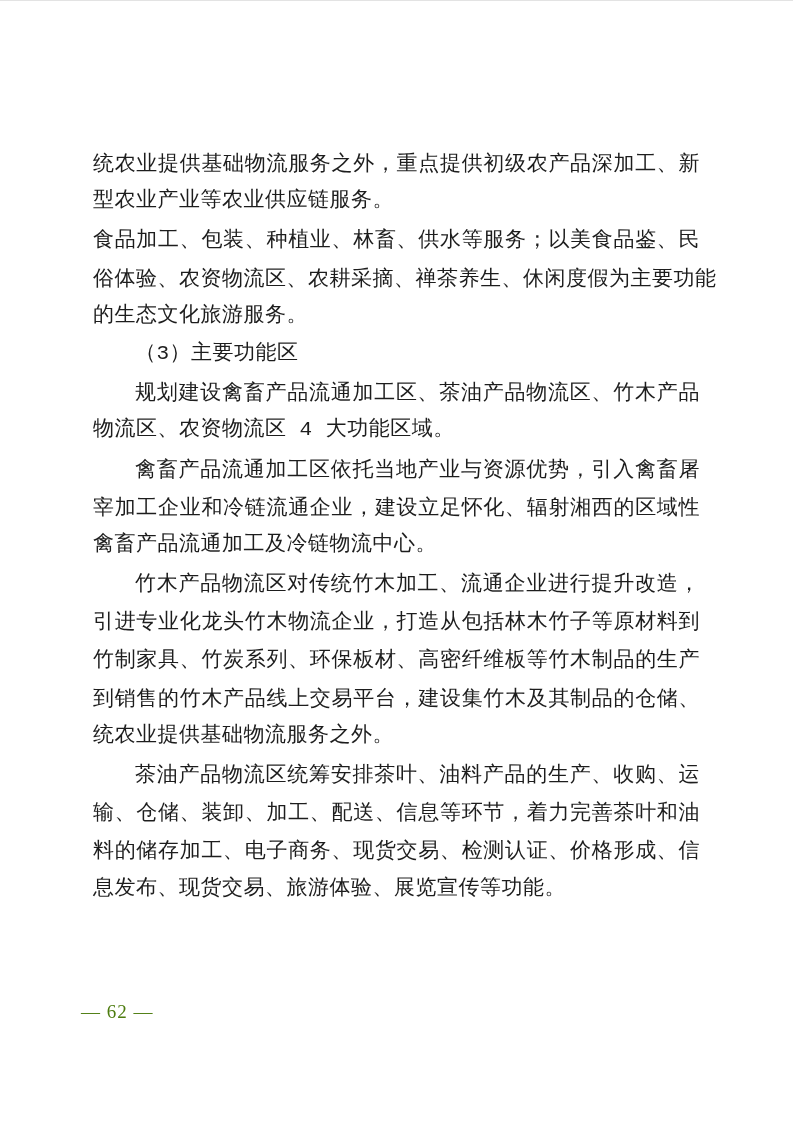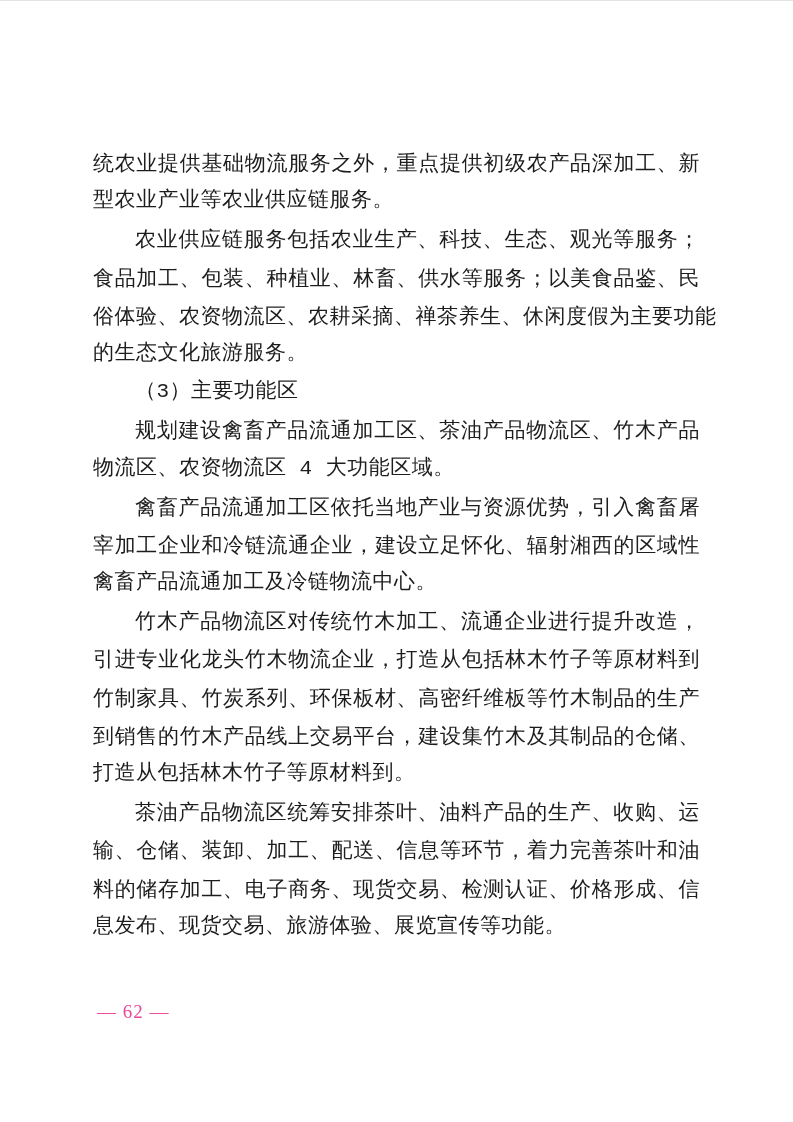--- a/index.html
+++ b/index.html
@@ -47,50 +47,49 @@
     font-family: Liberation Mono, monospace;
   }
 
   
   .line.indent {
     text-indent: 2em;
   }
 
   .footer {
     position: absolute;
-    left: 97px;
+    left: 81px;
     top: 1000px;
     font-size: 19px;
-    color: #ec4899;
+    color: #4d7c0f;
     letter-spacing: 1px;
   }
 </style>
 </head>
 <body>
 
 <div class="page">
 
   <div class="doc-body">
     <div class="line">统农业提供基础物流服务之外，重点提供初级农产品深加工、新</div>
     <div class="line end">型农业产业等农业供应链服务。</div>
-    <div class="line indent">农业供应链服务包括农业生产、科技、生态、观光等服务；</div>
     <div class="line">食品加工、包装、种植业、林畜、供水等服务；以美食品鉴、民</div>
     <div class="line">俗体验、农资物流区、农耕采摘、禅茶养生、休闲度假为主要功能</div>
     <div class="line end">的生态文化旅游服务。</div>
     <div class="line indent end">（3）主要功能区</div>
     <div class="line indent">规划建设禽畜产品流通加工区、茶油产品物流区、竹木产品</div>
     <div class="line end">物流区、农资物流区 4 大功能区域。</div>
     <div class="line indent">禽畜产品流通加工区依托当地产业与资源优势，引入禽畜屠</div>
     <div class="line">宰加工企业和冷链流通企业，建设立足怀化、辐射湘西的区域性</div>
     <div class="line end">禽畜产品流通加工及冷链物流中心。</div>
     <div class="line indent">竹木产品物流区对传统竹木加工、流通企业进行提升改造，</div>
     <div class="line">引进专业化龙头竹木物流企业，打造从包括林木竹子等原材料到</div>
     <div class="line">竹制家具、竹炭系列、环保板材、高密纤维板等竹木制品的生产</div>
     <div class="line">到销售的竹木产品线上交易平台，建设集竹木及其制品的仓储、</div>
-    <div class="line end">打造从包括林木竹子等原材料到。</div>
+    <div class="line end">统农业提供基础物流服务之外。</div>
     <div class="line indent">茶油产品物流区统筹安排茶叶、油料产品的生产、收购、运</div>
     <div class="line">输、仓储、装卸、加工、配送、信息等环节，着力完善茶叶和油</div>
     <div class="line">料的储存加工、电子商务、现货交易、检测认证、价格形成、信</div>
     <div class="line end">息发布、现货交易、旅游体验、展览宣传等功能。</div>
   </div>
 
   <div class="footer">— 62 —</div>
 
 </div>
 

